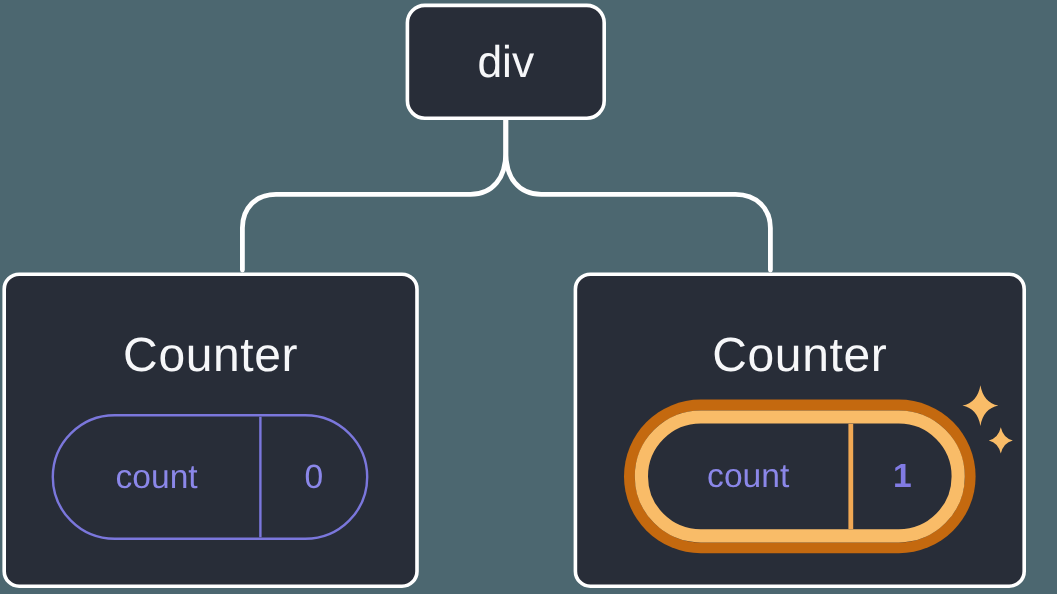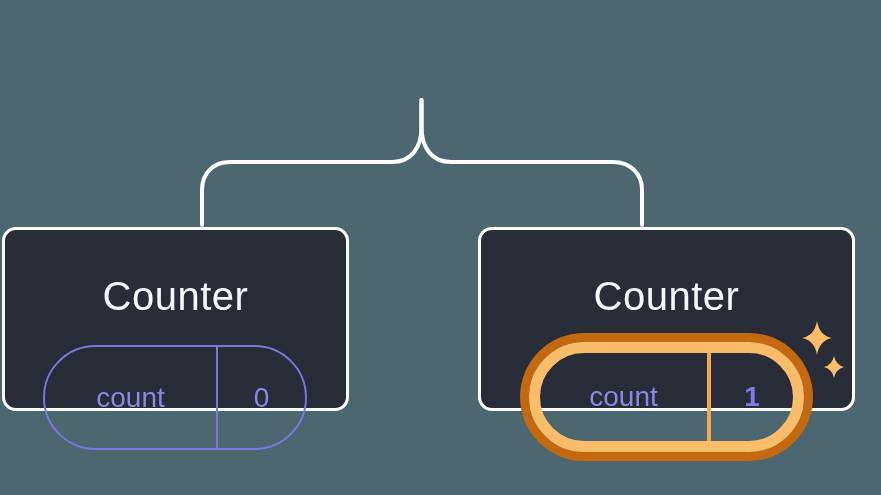--- a/index.html
+++ b/index.html
@@ -31,21 +31,21 @@
     display: flex;
     align-items: center;
     justify-content: center;
     color: #F6F7F9;
     font-size: 37px;
     font-weight: 400;
   }
   .card {
     position: absolute;
     top: 227px;
-    height: 184px;
+    height: 263px;
     box-sizing: border-box;
     background: #282D38;
     border: 3px solid #FFFFFF;
     border-radius: 14px;
     padding-left: 19px;
   }
   .card-left  { left: 2px;   width: 347px; }
   .card-right { left: 478px; width: 377px; }
   .card-title {
     position: absolute;
@@ -100,20 +100,23 @@
 </head>
 <body>
 
 <div class="stage">
 
   <svg class="connectors" viewBox="0 0 881 495" xmlns="http://www.w3.org/2000/svg" aria-hidden="true">
     <path d="M 421.5 100 L 421.5 127 C 421.5 148 411 162 392 162 L 230 162 C 213 162 202 173.5 202 190 L 202 225" fill="none" stroke="#FFFFFF" stroke-width="4" stroke-linecap="round"></path>
     <path d="M 421.5 100 L 421.5 127 C 421.5 148 432 162 451 162 L 613 162 C 630 162 642 173.5 642 190 L 642 225" fill="none" stroke="#FFFFFF" stroke-width="4" stroke-linecap="round"></path>
   </svg>
 
+  <div class="node-root">
+    <span>div</span>
+  </div>
 
   <div class="card card-left">
     <div class="card-title">Counter</div>
     <div class="pill pill-plain">
       <div class="pill-cell pill-label">count</div>
       <div class="pill-sep"></div>
       <div class="pill-cell pill-value">0</div>
     </div>
   </div>
 

